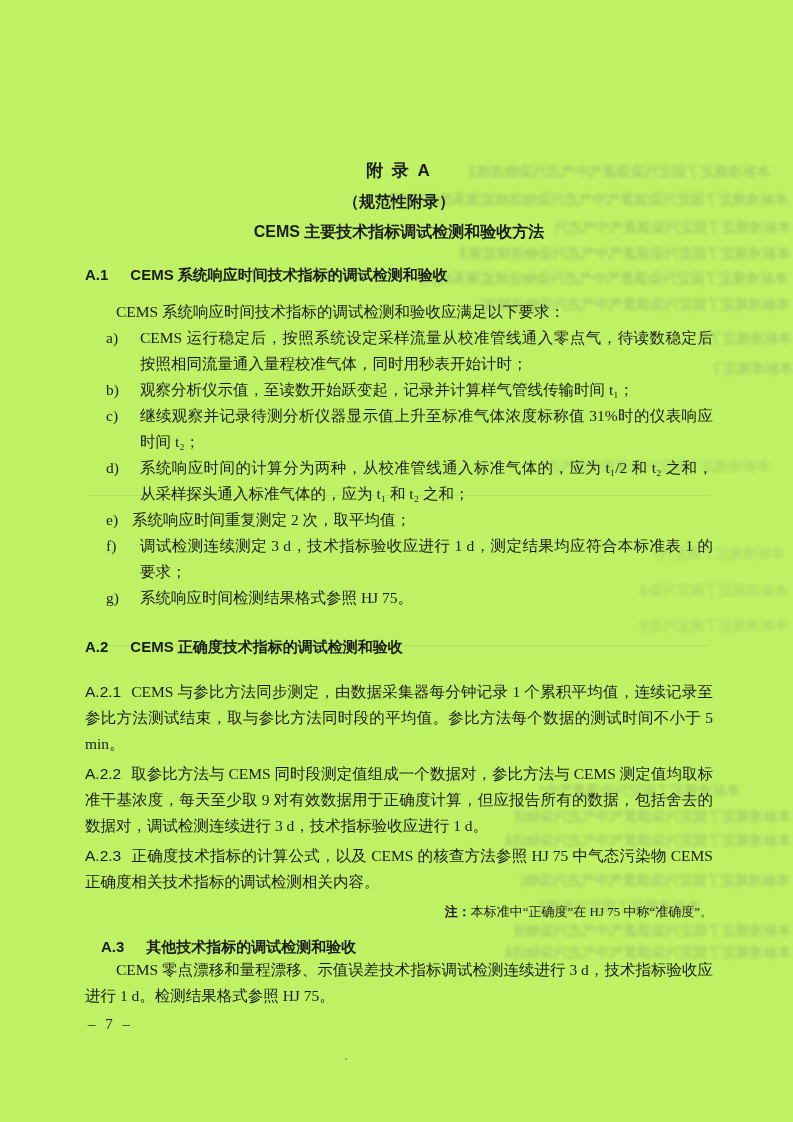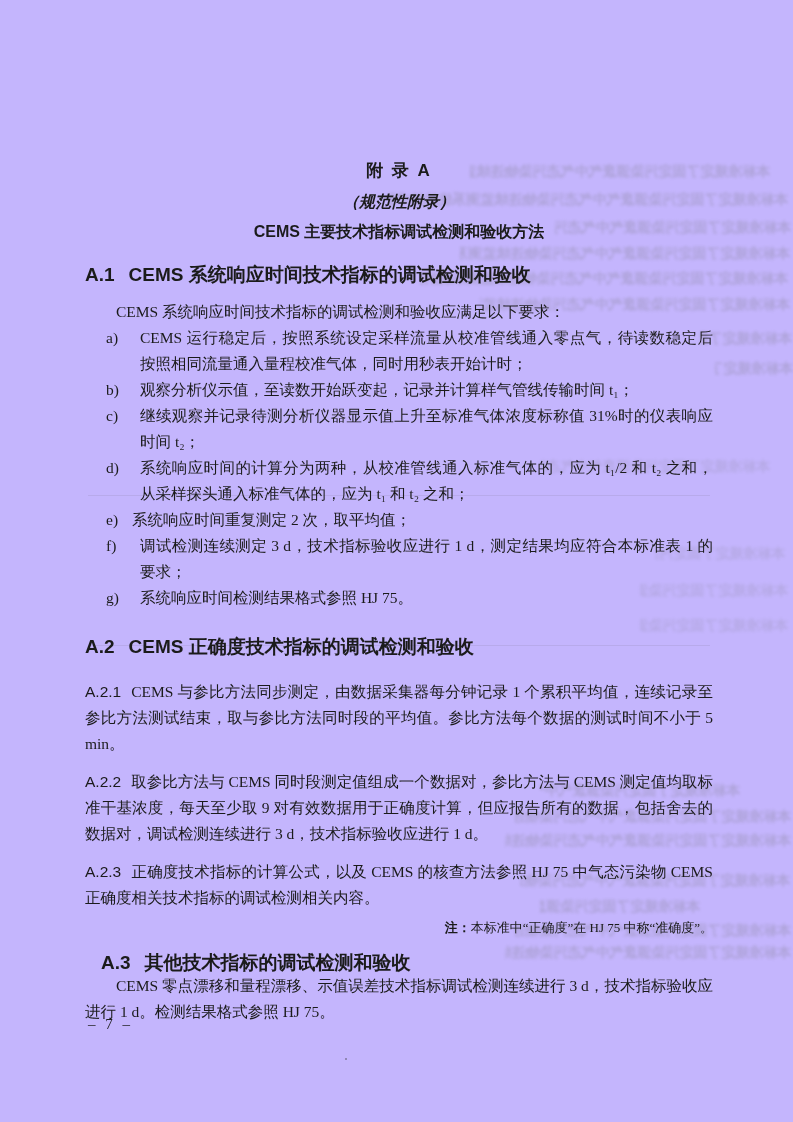--- a/index.html
+++ b/index.html
@@ -1,20 +1,20 @@
 <!DOCTYPE html>
 <html lang="zh"><head>
 <meta charset="utf-8">
 <style>
   html,body{margin:0;padding:0;background:#e8e8e8;}
   .page{
     position:relative;
     width:793px;height:1122px;
     margin:0 auto;
-    background:#c4b5fd;
+    background:#bef264;
     overflow:hidden;
     font-family:"Liberation Serif","DejaVu Serif",serif;
     color:#1b1b1b;
   }
   
   .bleed-layer{position:absolute;inset:0;pointer-events:none;}
   .bleed{
     position:absolute;
     font-family:"Liberation Sans","DejaVu Sans",sans-serif;
     font-weight:bold;
@@ -37,44 +37,44 @@
   .content{
     position:absolute;
     left:85px;top:0;
     width:628px;
     padding-top:160px;
     box-sizing:border-box;
   }
   .hei{font-family:"Liberation Sans","DejaVu Sans",sans-serif;font-weight:bold;}
   .title-block{text-align:center;}
   .title-line1{font-size:17px;line-height:22px;letter-spacing:2px;}
-  .title-line2{font-size:16px;line-height:22px;margin-top:9px;font-style:italic;}
+  .title-line2{font-size:16px;line-height:22px;margin-top:9px;}
   .title-line3{font-size:16px;line-height:22px;margin-top:8px;}
   .sec-heading{
-    display:flex;gap:14px;
-    font-size:19px;line-height:20px;
+    display:flex;gap:22px;
+    font-size:15px;line-height:20px;
     margin-top:22px;
   }
   .sec-heading .sec-num{flex:0 0 auto;}
   .para{
     font-size:15.5px;line-height:26px;
     text-align:justify;
     margin:0;
   }
   .para.indent{text-indent:2em;}
   .intro{margin-top:14px;}
   .item-list{margin-top:0;}
   .item{
     display:flex;
     font-size:15.5px;line-height:26px;
     text-align:justify;
   }
   .item .item-label{flex:0 0 34px;padding-left:21px;box-sizing:content-box;}
   .item .item-text{flex:1;font-family:Liberation Serif, serif;}
-  .clause{margin-top:12px;}
+  .clause{margin-top:4px;}
   .clause-first{margin-top:22px;}
   .clause .clause-num{font-family:"Liberation Sans","DejaVu Sans",sans-serif;font-weight:normal;margin-right:10px;}
   .note{
     font-size:13px;line-height:18px;
     margin-top:8px;
     padding-left:2em;
     text-align:right;
   }
   .note .note-label{font-family:"Liberation Sans","DejaVu Sans",sans-serif;font-weight:bold;}
   .a3-heading{margin-top:16px;margin-left:16px;}

